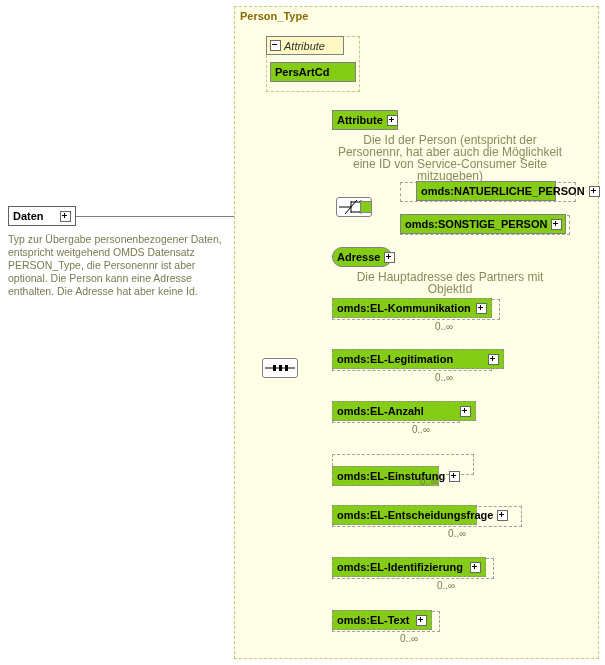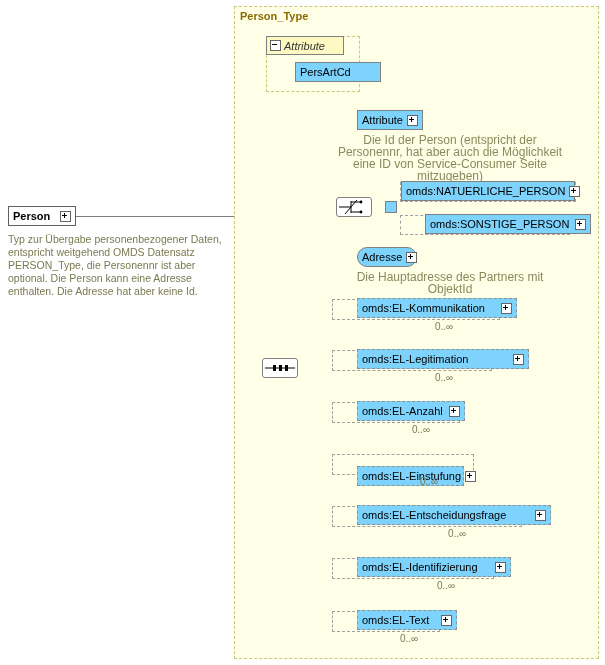--- a/index.html
+++ b/index.html
@@ -108,32 +108,31 @@
     top: 1px;
     width: 1px;
     height: 5px;
     background: #000000;
   }
 
   
   .node {
     position: absolute;
     box-sizing: border-box;
-    background: #7dd3fc;
+    background: #84cc16;
     border: 1px solid #808080;
     display: flex;
     align-items: center;
     padding: 0 4px;
     gap: 4px;
     height: 20px;
     font-size: 11px;
-    font-weight: normal;
+    font-weight: bold;
     color: #000000;
     white-space: nowrap;
-    margin-left: 25px;
   }
   .node.dashed {
     border: 1px dashed #909090;
   }
   .node .nlabel {
     font-size: 11px;
   }
 
   
   .opt-frame {
@@ -239,21 +238,21 @@
   <div class="attr-container"></div>
   <div class="attr-header">
     <span class="pm-box"></span>
     <span class="label">Attribute</span>
   </div>
   <div class="node" style="left:270px; top:62px; width:86px;">
     <span class="nlabel">PersArtCd</span>
   </div>
 
   <div class="root-node">
-    <span class="nlabel">Person</span>
+    <span class="nlabel">Daten</span>
     <span class="pm-box plus" style="margin-left:auto;"></span>
   </div>
   <div class="root-doc">Typ zur Übergabe personenbezogener Daten, entspricht weitgehend OMDS Datensatz PERSON_Type, die Personennr ist aber optional. Die Person kann eine Adresse enthalten. Die Adresse hat aber keine Id.</div>
 
   <div class="compositor" style="left:262px; top:358px;">
     <svg width="34" height="18" viewBox="0 0 34 18">
       <line x1="2" y1="9" x2="32" y2="9" stroke="#000" stroke-width="1"></line>
       <rect x="10" y="6" width="3" height="6" fill="#000"></rect>
       <rect x="16" y="6" width="3" height="6" fill="#000"></rect>
       <rect x="22" y="6" width="3" height="6" fill="#000"></rect>
@@ -274,21 +273,21 @@
 
   <div class="node" style="left:360px; top:201px; width:12px; height:12px; padding:0; border:1px solid #808080;"></div>
 
   <div class="node" style="left:332px; top:110px; width:66px;">
     <span class="nlabel">Attribute</span>
     <span class="pm-box plus" style="margin-left:auto;"></span>
   </div>
   <div class="doc-text" style="left:335px; top:134px; width:230px;">Die Id der Person (entspricht der Personennr, hat aber auch die Möglichkeit eine ID von Service-Consumer Seite mitzugeben)</div>
 
   <div class="opt-frame" style="left:400px; top:182px; width:176px; height:20px;"></div>
-  <div class="node" style="left:376px; top:181px; width:174px;">
+  <div class="node" style="left:416px; top:181px; width:140px;">
     <span class="nlabel">omds:NATUERLICHE_PERSON</span>
     <span class="pm-box plus" style="margin-left:auto;"></span>
   </div>
 
   <div class="opt-frame" style="left:400px; top:215px; width:170px; height:20px;"></div>
   <div class="node" style="left:400px; top:214px; width:166px;">
     <span class="nlabel">omds:SONSTIGE_PERSON</span>
     <span class="pm-box plus" style="margin-left:auto;"></span>
   </div>
 
@@ -306,35 +305,35 @@
   <div class="card" style="left:435px; top:321px;">0..∞</div>
 
   <div class="opt-frame" style="left:332px; top:350px; width:160px; height:21px;"></div>
   <div class="node dashed" style="left:332px; top:349px; width:172px;">
     <span class="nlabel">omds:EL-Legitimation</span>
     <span class="pm-box plus" style="margin-left:auto;"></span>
   </div>
   <div class="card" style="left:435px; top:372px;">0..∞</div>
 
   <div class="opt-frame" style="left:332px; top:402px; width:128px; height:21px;"></div>
-  <div class="node dashed" style="left:332px; top:401px; width:108px;">
+  <div class="node dashed" style="left:332px; top:401px; width:144px;">
     <span class="nlabel">omds:EL-Anzahl</span>
     <span class="pm-box plus" style="margin-left:auto;"></span>
   </div>
   <div class="card" style="left:412px; top:424px;">0..∞</div>
 
   <div class="opt-frame" style="left:332px; top:454px; width:142px; height:21px;"></div>
   <div class="node dashed" style="left:332px; top:466px; width:107px;">
     <span class="nlabel">omds:EL-Einstufung</span>
     <span class="pm-box plus" style="margin-left:auto;"></span>
   </div>
   <div class="card" style="left:420px; top:476px;">0..∞</div>
 
   <div class="opt-frame" style="left:332px; top:506px; width:190px; height:21px;"></div>
-  <div class="node dashed" style="left:332px; top:505px; width:194px;">
+  <div class="node dashed" style="left:332px; top:505px; width:145px;">
     <span class="nlabel">omds:EL-Entscheidungsfrage</span>
     <span class="pm-box plus" style="margin-left:auto;"></span>
   </div>
   <div class="card" style="left:448px; top:528px;">0..∞</div>
 
   <div class="opt-frame" style="left:332px; top:558px; width:162px; height:21px;"></div>
   <div class="node dashed" style="left:332px; top:557px; width:154px;align-items:center;">
     <span class="nlabel">omds:EL-Identifizierung</span>
     <span class="pm-box plus" style="margin-left:auto;"></span>
   </div>

